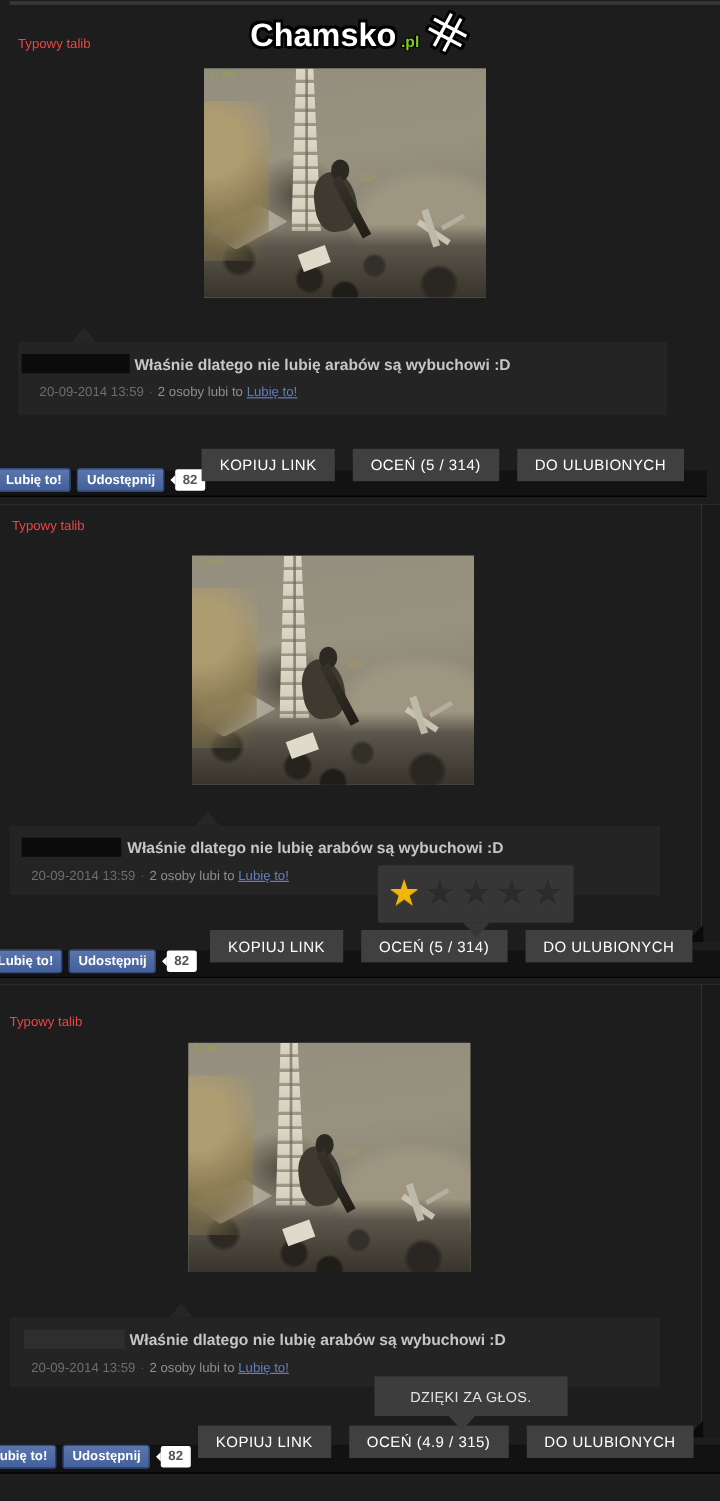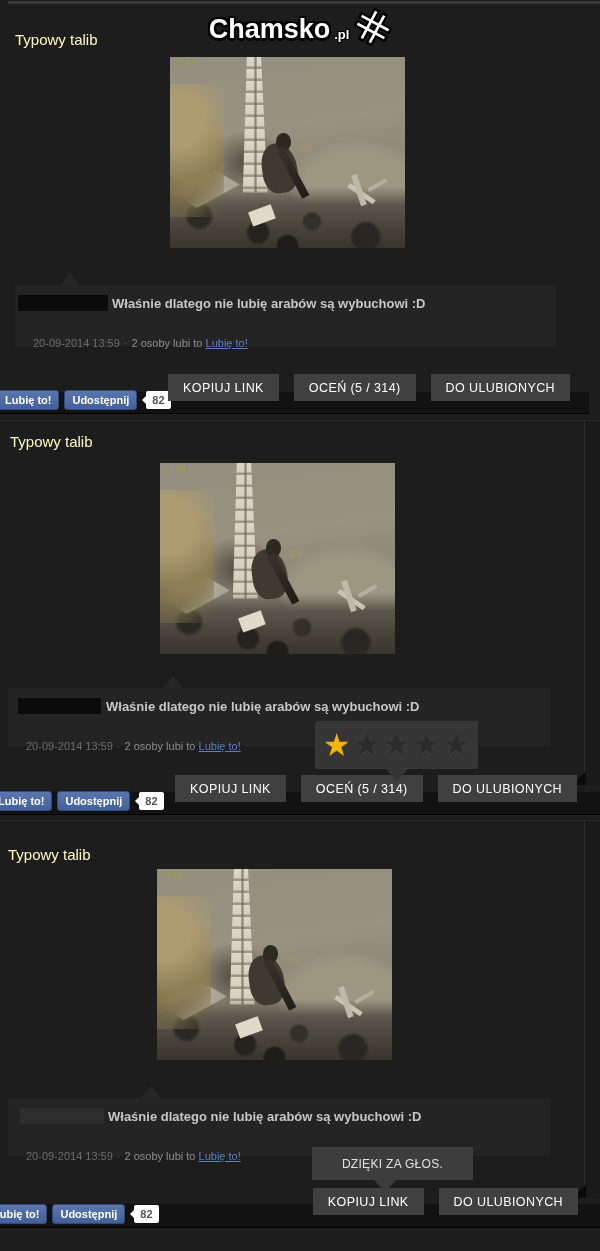--- a/index.html
+++ b/index.html
@@ -9,25 +9,25 @@
 
   .section{position:absolute;left:0;width:600px;}
   #s1{top:0;height:420px;}
   #s2{top:420px;height:400px;border-top:1px solid #2a2a2a;}
   #s3{top:820px;height:431px;border-top:1px solid #2a2a2a;}
 
   
   .logo-wrap{position:absolute;top:13px;left:0;width:600px;display:flex;justify-content:center;align-items:center;gap:4px;}
   .logo-main{font-size:27px;font-weight:bold;color:#fff;letter-spacing:0px;
     text-shadow:-2px -2px 0 #000,2px -2px 0 #000,-2px 2px 0 #000,2px 2px 0 #000,0 3px 0 #000;}
-  .logo-tld{font-size:13px;font-weight:bold;color:#ffffff;margin-top:10px;
+  .logo-tld{font-size:13px;font-weight:bold;color:#84cc16;margin-top:10px;
     text-shadow:-1px -1px 0 #000,1px -1px 0 #000,-1px 1px 0 #000,1px 1px 0 #000;}
   .hash-ic{margin-left:2px;margin-top:-4px;}
 
-  .title{position:absolute;font-size:15px;color:#fef9c3;cursor:pointer;}
+  .title{position:absolute;font-size:11px;color:#ef4444;cursor:pointer;}
   #s1 .title{left:15px;top:31px;}
   #s2 .title{left:10px;top:12px;}
   #s3 .title{left:8px;top:25px;}
 
   
   .photo{position:absolute;width:235px;height:191px;overflow:hidden;background:#8e8979;}
   #s1 .photo{left:170px;top:57px;}
   #s2 .photo{left:160px;top:42px;}
   #s3 .photo{left:157px;top:48px;}
   .photo > div{position:absolute;}
@@ -77,21 +77,21 @@
   #s2 .c-box{left:8px;top:267px;width:542px;height:58px;}
   #s3 .c-box{left:8px;top:277px;width:542px;height:58px;}
   .c-censor{position:absolute;top:10px;height:16px;background:#0b0b0b;}
   #s1 .c-censor{left:3px;width:90px;}
   #s2 .c-censor{left:10px;width:83px;}
   #s3 .c-censor{left:12px;width:84px;background:#2e2e2e;}
   .c-text{position:absolute;top:11px;font-size:13px;color:#c6c6c6;white-space:nowrap;font-weight:bold;}
   #s1 .c-text{left:97px;}
   #s2 .c-text{left:98px;}
   #s3 .c-text{left:100px;}
-  .c-meta{position:absolute;left:18px;top:52px;font-size:11px;color:#6d6d6d;white-space:nowrap;}
+  .c-meta{position:absolute;left:18px;top:36px;font-size:11px;color:#6d6d6d;white-space:nowrap;}
   .c-meta .likes{color:#8e8e8e;}
   .c-meta .sep{color:#5a5a5a;padding:0 4px;}
   .c-meta a{color:#5e7fc2;text-decoration:underline;cursor:pointer;}
 
   
   .bar{position:absolute;left:0;background:#121212;border-bottom:1px solid #000;}
   #s1 .bar{top:392px;width:589px;height:22px;}
   #s2 .bar{top:371px;width:600px;height:23px;}
   #s3 .bar{top:383px;width:600px;height:24px;}
   .fb-cluster{position:absolute;display:flex;align-items:center;gap:5px;}
@@ -301,17 +301,18 @@
     <div class="corner"></div>
 
     <div class="bar">
       <div class="fb-cluster">
         <span class="fb-btn">Lubię to!</span>
         <span class="fb-btn">Udostępnij</span>
         <span class="fb-count"><span class="arr"></span><span>82</span></span>
       </div>
       <div class="actions">
         <button class="action-btn">KOPIUJ LINK</button>
+        <button class="action-btn">OCEŃ (4.9 / 315)</button>
         <button class="action-btn">DO ULUBIONYCH</button>
       </div>
     </div>
   </div>
 </div>
 
 </body></html>

